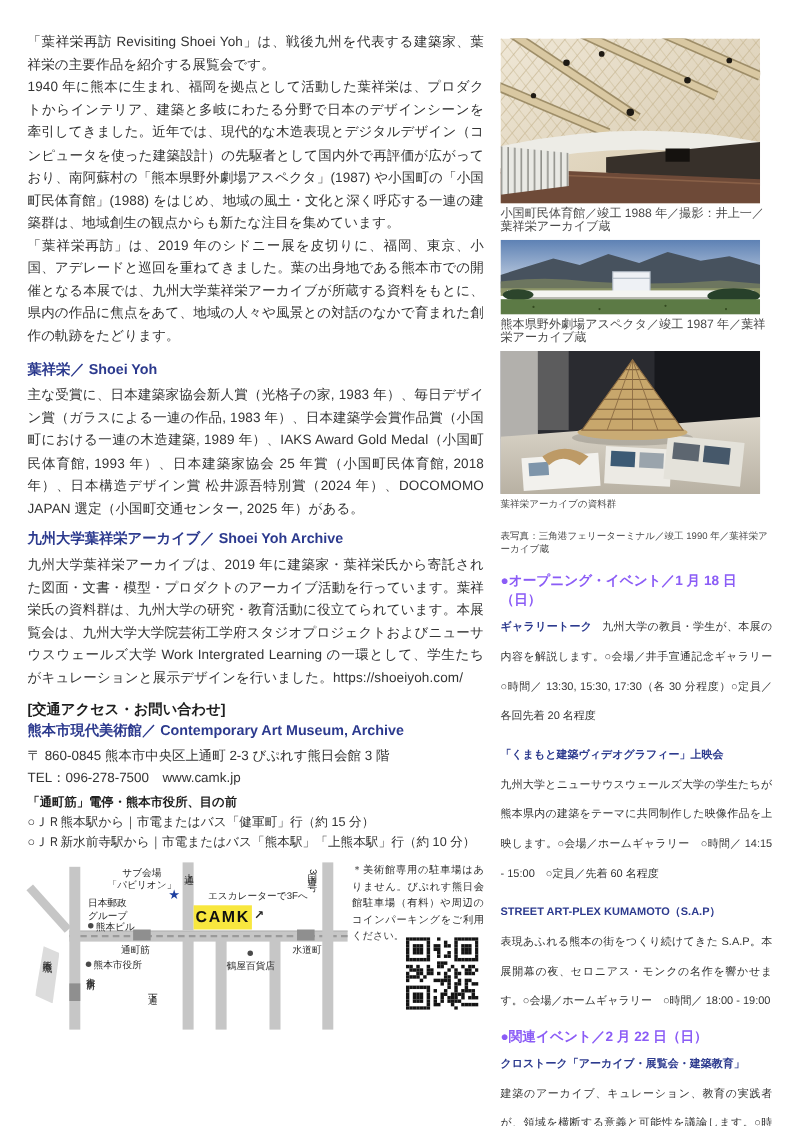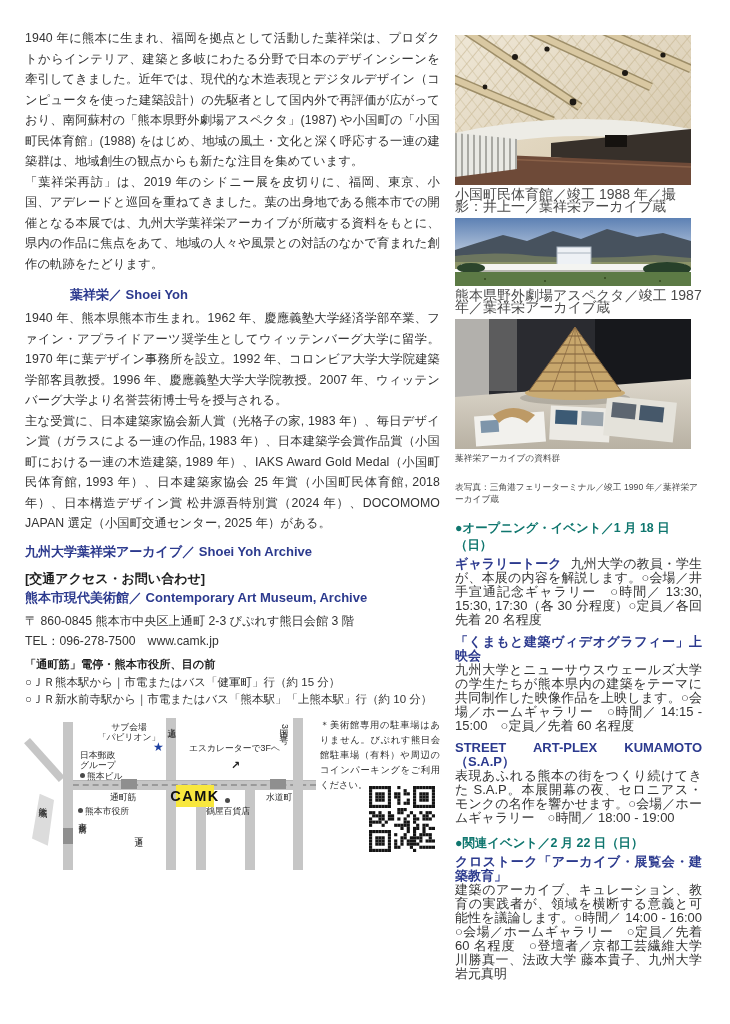--- a/index.html
+++ b/index.html
@@ -7,66 +7,67 @@
     width:730px;height:1024px;position:relative;background:#ffffff;
     font-family:"Liberation Sans","DejaVu Sans",sans-serif;
     color:#333;overflow:hidden;
   }
   .col-left{position:absolute;left:25px;top:28px;width:415px;}
   .col-right{position:absolute;left:455px;top:35px;width:247px;}
 
   p.body{font-size:12.3px;line-height:20.5px;margin:0;text-align:justify;letter-spacing:.1px;}
   h3.blue{color:#2c3a8e;font-size:13px;line-height:17px;font-weight:bold;margin:9px 0 5px 0;}
   h3.black{color:#1e1e1e;font-size:13px;line-height:17px;font-weight:bold;margin:10px 0 2px 0;}
-  h3.first{margin-top:12px;margin-left:45px;}
+  h3.first{margin-top:12px;}
   p.addr{font-size:12.2px;line-height:20px;margin:0;}
   p.stopnote{font-size:11.2px;font-weight:bold;color:#1e1e1e;margin:6px 0 3px 0;line-height:14px;}
   p.route{font-size:11.5px;line-height:17.6px;margin:0;}
 
   
   .bottom{position:relative;height:158px;margin-top:9px;}
   .map{position:absolute;left:5px;top:0;width:290px;height:152px;}
   .road{position:absolute;background:#c6c6c6;}
   .stop{position:absolute;background:#8f8f8f;}
   .maplabel{position:absolute;font-size:8.8px;line-height:10.5px;color:#2a2a2a;white-space:nowrap;}
   .vert{writing-mode:vertical-rl;letter-spacing:1px;}
   .dot{display:inline-block;width:5px;height:5px;border-radius:50%;background:#4a4a4a;margin-right:2px;vertical-align:1px;}
-  .camk-box{position:absolute;left:146px;top:39px;width:38px;height:22px;background:#f8e73e;
+  .camk-box{position:absolute;left:146px;top:39px;width:53px;height:22px;background:#f8e73e;
     display:flex;align-items:center;justify-content:center;font-weight:800;font-size:14.5px;
-    letter-spacing:1.5px;color:#111;margin-top:28px;}
+    letter-spacing:1.5px;color:#111;}
   .star{position:absolute;color:#1d3fa0;font-size:12px;}
   .castle-shape{position:absolute;left:2px;top:76px;width:22px;height:52px;background:#dcdcdc;
     clip-path:polygon(35% 0,100% 12%,72% 100%,0 86%);}
   .arrow{position:absolute;font-size:11px;font-weight:bold;color:#222;}
   .parknote{position:absolute;left:295px;top:0;width:120px;font-size:9.3px;line-height:15px;text-align:justify;color:#2e2e2e;}
   .qr{position:absolute;left:344px;top:68px;width:66px;height:66px;background:#fff;}
 
   
   .photo{width:236px;display:block;}
-  .cap{font-size:14px;line-height:12px;color:#4a4a4a;margin:3px 0 6px 0;}
+  .cap{font-size:11px;line-height:12px;color:#4a4a4a;margin:3px 0 6px 0;}
   .cap2{font-size:8.7px;line-height:12.5px;color:#4a4a4a;margin:3px 0 0 0;}
-  h4.evhead{color:#0f766e;font-size:12.4px;font-weight:bold;margin:14px 0 3px 0;line-height:17px;}
+  h4.evhead{color:#8b5cf6;font-size:12.4px;font-weight:bold;margin:14px 0 3px 0;line-height:17px;}
   h4.evhead2{margin-top:10px;}
-  p.ev{font-size:13px;line-height:14px;margin:0 0 8px 0;text-align:justify;}
+  p.ev{font-size:10px;line-height:27px;margin:0 0 8px 0;text-align:justify;}
   .ev-title{color:#2c3a8e;font-weight:bold;}
   .ev-title.runin{margin-right:9px;}
   .ev-title.block{display:block;}
 </style>
 </head>
 <body>
 
 <div class="col-left">
+  <p class="body">「葉祥栄再訪 Revisiting Shoei Yoh」は、戦後九州を代表する建築家、葉祥栄の主要作品を紹介する展覧会です。</p>
   <p class="body">1940 年に熊本に生まれ、福岡を拠点として活動した葉祥栄は、プロダクトからインテリア、建築と多岐にわたる分野で日本のデザインシーンを牽引してきました。近年では、現代的な木造表現とデジタルデザイン（コンピュータを使った建築設計）の先駆者として国内外で再評価が広がっており、南阿蘇村の「熊本県野外劇場アスペクタ」(1987) や小国町の「小国町民体育館」(1988) をはじめ、地域の風土・文化と深く呼応する一連の建築群は、地域創生の観点からも新たな注目を集めています。</p>
   <p class="body">「葉祥栄再訪」は、2019 年のシドニー展を皮切りに、福岡、東京、小国、アデレードと巡回を重ねてきました。葉の出身地である熊本市での開催となる本展では、九州大学葉祥栄アーカイブが所蔵する資料をもとに、県内の作品に焦点をあて、地域の人々や風景との対話のなかで育まれた創作の軌跡をたどります。</p>
 
   <h3 class="blue first">葉祥栄／ Shoei Yoh</h3>
-  <p class="body">1940 年、熊本県熊本市生まれ。1962 年、慶應義塾大学経済学部卒業、ファイン・アプライドアーツ奨学生としてウィッテンバーグ大学に留学。1970 年に葉デザイン事務所を設立。1992 年、コロンビア大学大学院建築学部客員教授。1996 年、慶應義塾大学大学院教授。2007 年、ウィッテンバーグ大学より名誉芸術博士号を授与される。</p>
   <p class="body">主な受賞に、日本建築家協会新人賞（光格子の家, 1983 年）、毎日デザイン賞（ガラスによる一連の作品, 1983 年）、日本建築学会賞作品賞（小国町における一連の木造建築, 1989 年）、IAKS Award Gold Medal（小国町民体育館, 1993 年）、日本建築家協会 25 年賞（小国町民体育館, 2018 年）、日本構造デザイン賞 松井源吾特別賞（2024 年）、DOCOMOMO JAPAN 選定（小国町交通センター, 2025 年）がある。</p>
 
   <h3 class="blue">九州大学葉祥栄アーカイブ／ Shoei Yoh Archive</h3>
+  <p class="body">九州大学葉祥栄アーカイブは、2019 年に建築家・葉祥栄氏から寄託された図面・文書・模型・プロダクトのアーカイブ活動を行っています。葉祥栄氏の資料群は、九州大学の研究・教育活動に役立てられています。本展覧会は、九州大学大学院芸術工学府スタジオプロジェクトおよびニューサウスウェールズ大学 Work Intergrated Learning の一環として、学生たちがキュレーションと展示デザインを行いました。https://shoeiyoh.com/</p>
 
   <h3 class="black">[交通アクセス・お問い合わせ]</h3>
   <h3 class="blue" style="margin-top:0;">熊本市現代美術館／ Contemporary Art Museum, Archive</h3>
   <p class="addr">〒 860-0845 熊本市中央区上通町 2-3 びぷれす熊日会館 3 階</p>
   <p class="addr">TEL：096-278-7500　www.camk.jp</p>
 
   <p class="stopnote">「通町筋」電停・熊本市役所、目の前</p>
   <p class="route">○ＪＲ熊本駅から｜市電またはバス「健軍町」行（約 15 分）</p>
   <p class="route">○ＪＲ新水前寺駅から｜市電またはバス「熊本駅」「上熊本駅」行（約 10 分）</p>
 

